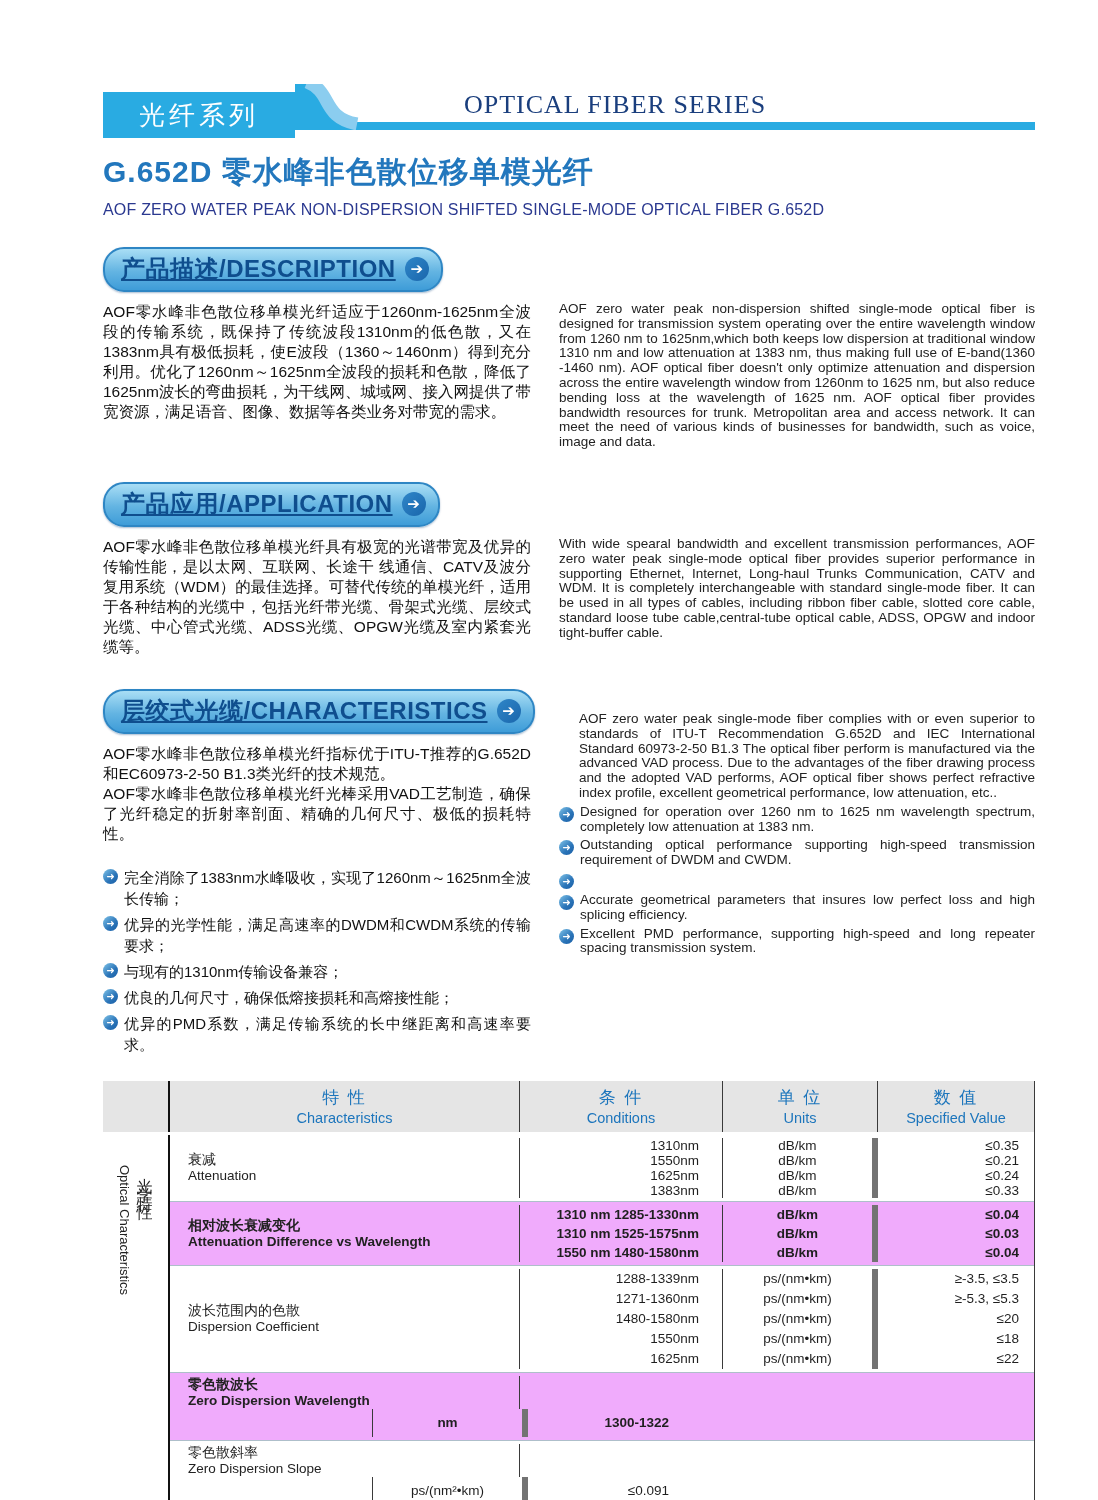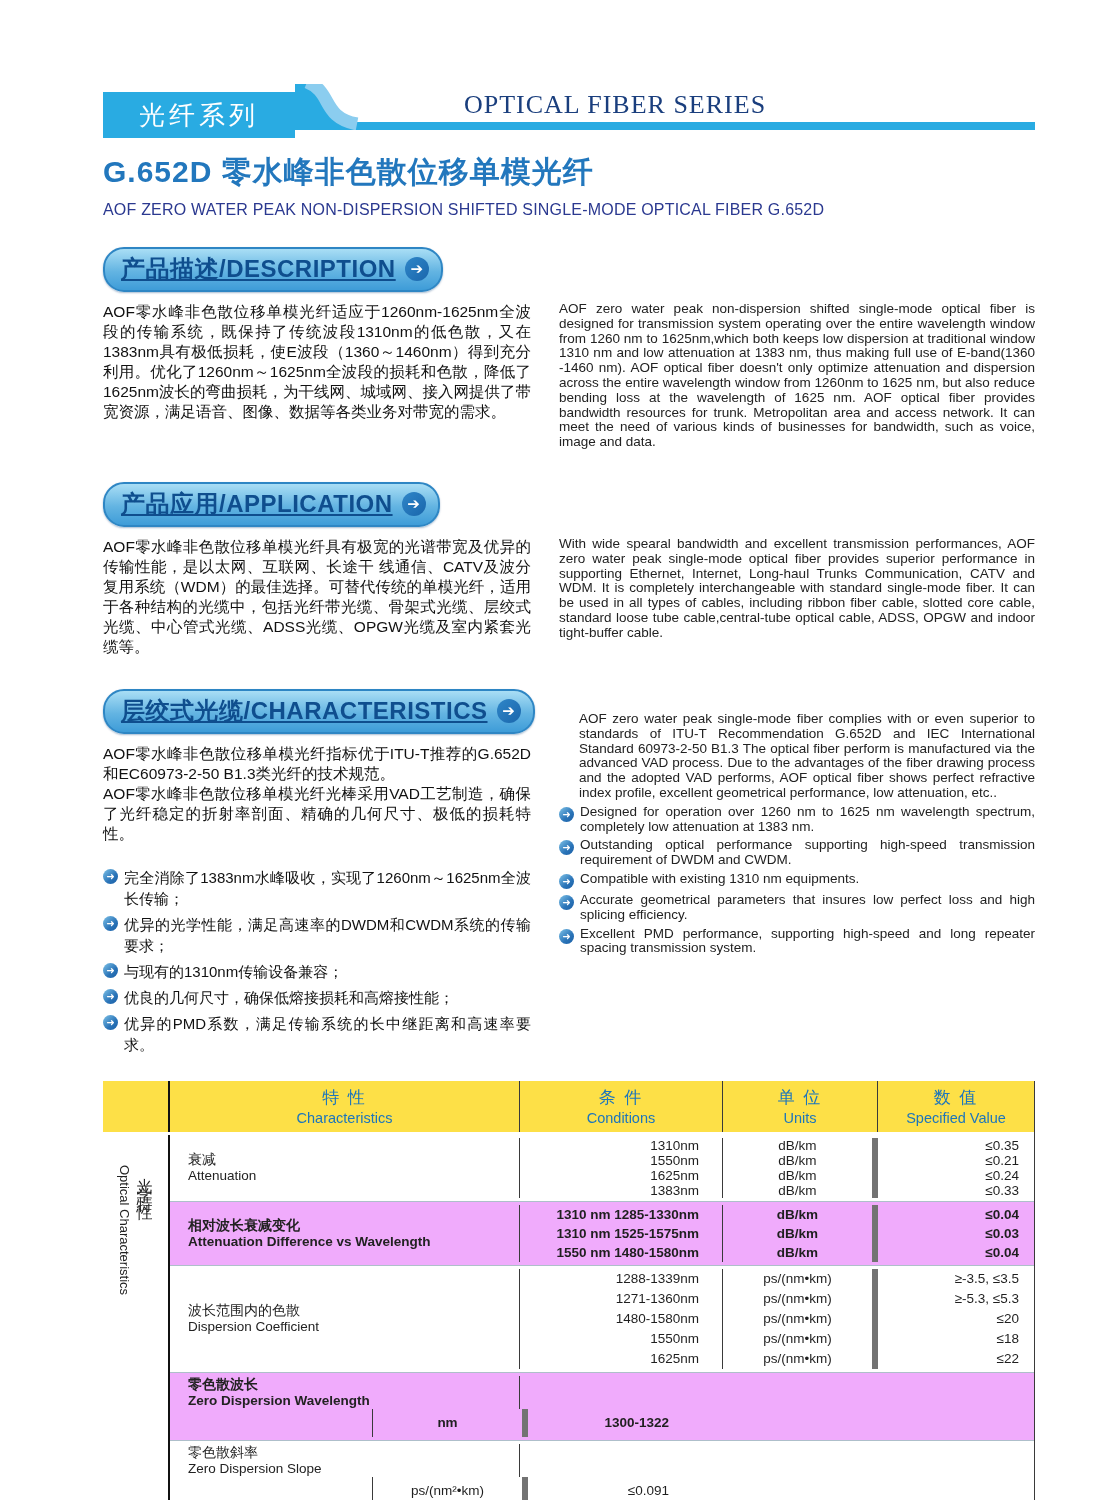--- a/index.html
+++ b/index.html
@@ -61,21 +61,21 @@
     color:#fff; font-size:10px; line-height:15px; text-align:center; font-weight:bold;
   }
   .blt-txt { flex:1; }
   .blt-cn .blt-txt { font-size:15px; line-height:21px; color:#111; }
   .blt-en .blt-txt { font-size:13.5px; line-height:14.8px; text-align:justify; color:#222; }
   .cn-gap { height:18px; }
 
   
   .tbl { margin-top:26px; width:932px; border-right:1px solid #3a3a3a; border-bottom:1px solid #95a8b5; }
   .thead {
-    display:flex; background:#fde047; height:54px; border-bottom:3px solid #ffffff;
+    display:flex; background:#e5e5e5; height:54px; border-bottom:3px solid #ffffff;
   }
   .th { display:flex; flex-direction:column; align-items:center; justify-content:center; color:#1C75BC; }
   .th-cn { font-size:17px; letter-spacing:2px; }
   .th-en { font-size:14.5px; margin-top:1px; }
   .th0 { width:67px; border-right:2px solid #111; }
   .th1 { width:350px; border-right:1px solid #3a3a3a; }
   .th2 { width:203px; border-right:1px solid #3a3a3a; }
   .th3 { width:155px; border-right:1px solid #3a3a3a; }
   .th4 { width:156px; }
 
@@ -195,21 +195,20 @@
         <div class="blt blt-en">
           <span class="blt-ico">➜</span>
           <span class="blt-txt">Designed for operation over 1260 nm to 1625 nm wavelength spectrum, completely low attenuation at 1383 nm.</span>
           </div>
         <div class="blt blt-en">
           <span class="blt-ico">➜</span>
           <span class="blt-txt">Outstanding optical performance supporting high-speed transmission requirement of DWDM and CWDM.</span>
           </div>
         <div class="blt blt-en">
           <span class="blt-ico">➜</span>
-          <span class="blt-txt">Compatible with existing 1310 nm equipments.</span>
           </div>
         <div class="blt blt-en">
           <span class="blt-ico">➜</span>
           <span class="blt-txt">Accurate geometrical parameters that insures low perfect loss and high splicing efficiency.</span>
           </div>
         <div class="blt blt-en">
           <span class="blt-ico">➜</span>
           <span class="blt-txt">Excellent PMD performance, supporting high-speed and long repeater spacing transmission system.</span>
           </div>
       </div>

